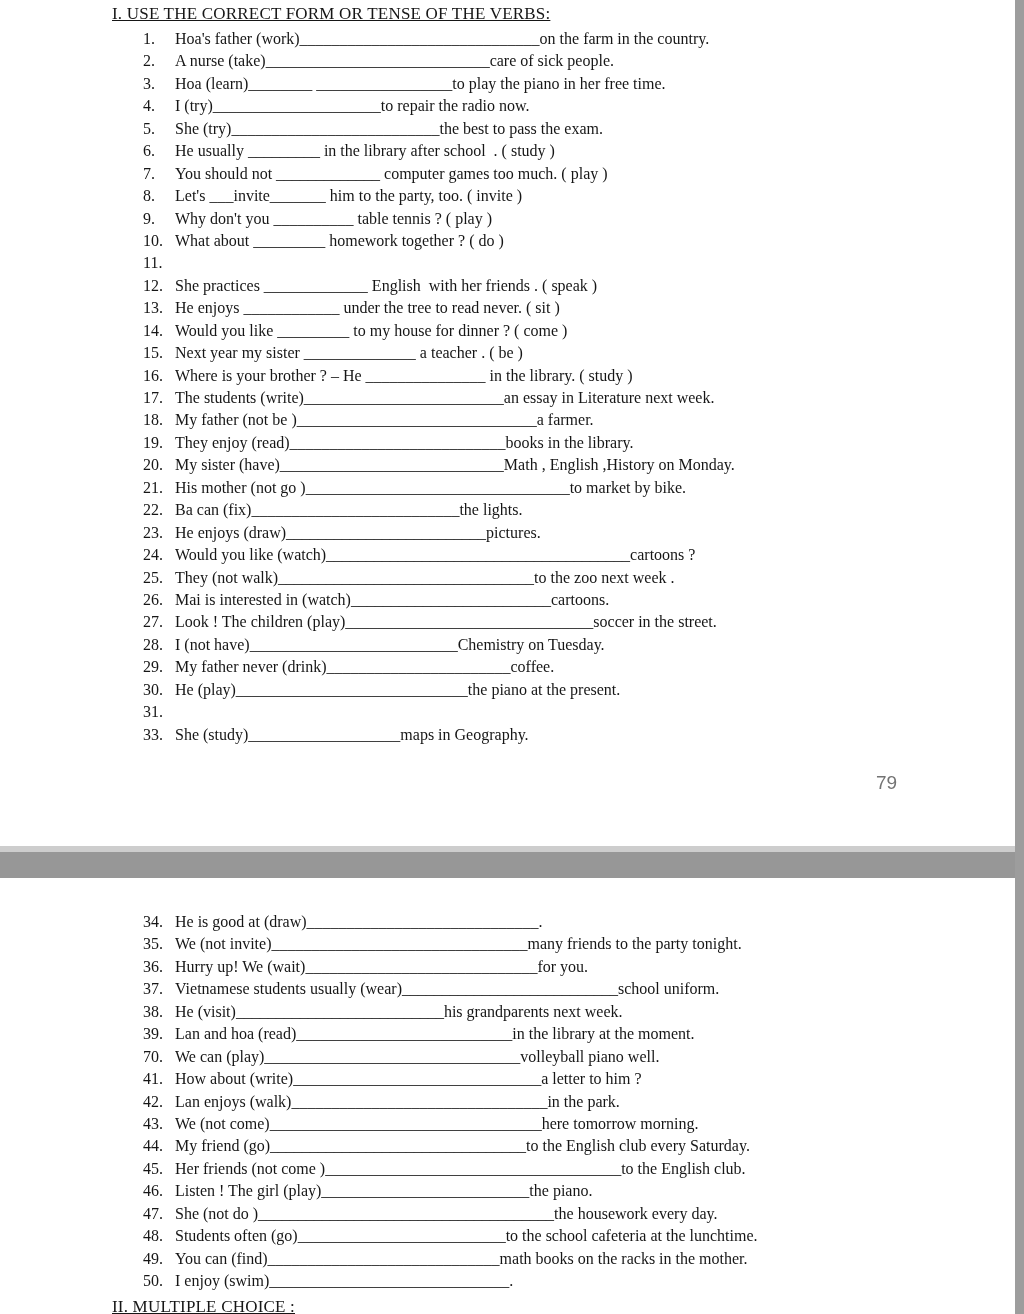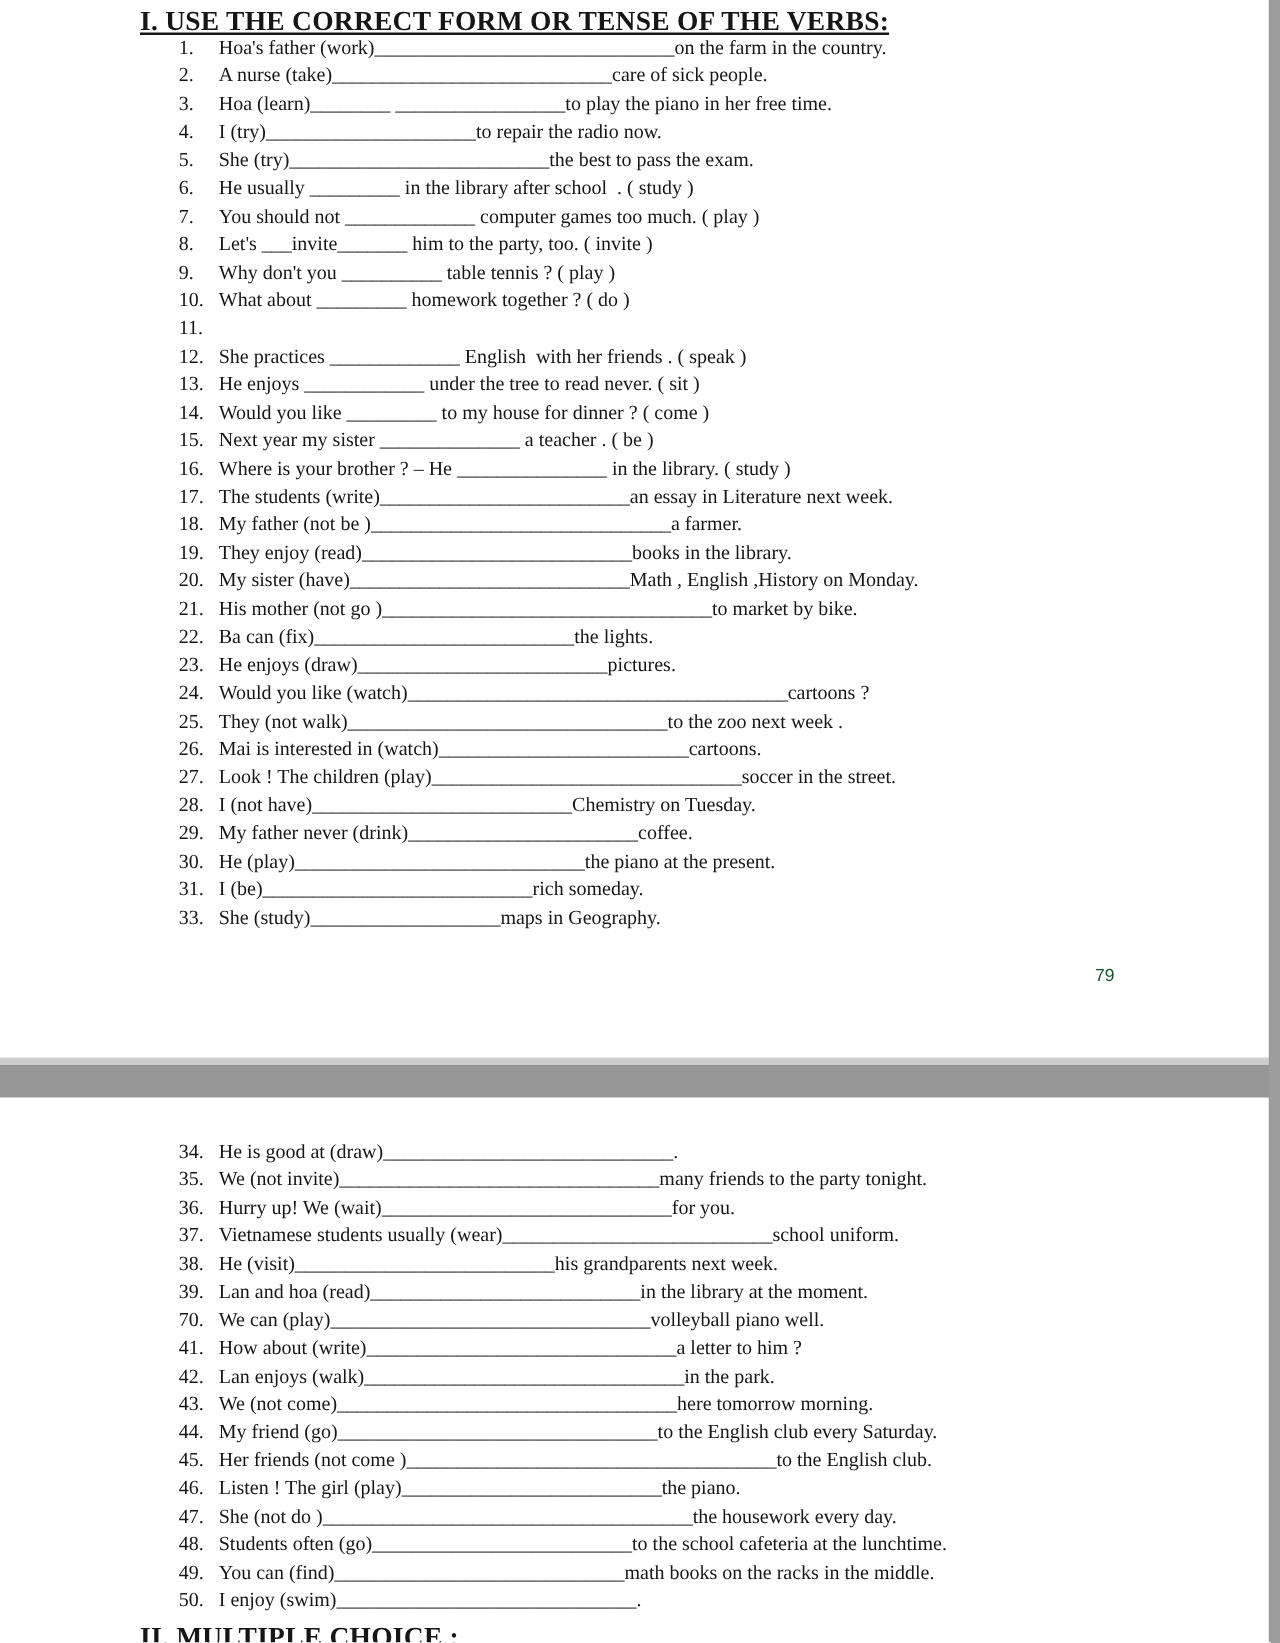--- a/index.html
+++ b/index.html
@@ -9,22 +9,22 @@
     width: 1024px;
     height: 1314px;
     background: #ffffff;
     overflow: hidden;
     font-family: "Liberation Serif", "DejaVu Serif", serif;
     color: #161616;
   }
   .section-title {
     position: absolute;
     left: 112px;
-    font-size: 22px;
-    font-weight: bold;
+    font-size: 17px;
+    font-weight: normal;
     text-decoration: underline;
     white-space: pre;
     letter-spacing: 0.2px;
   }
   #title1 { top: 4px; }
   #title2 { top: 1297px; }
   .exercise-list {
     position: absolute;
     left: 143px;
   }
@@ -41,22 +41,22 @@
     flex: 0 0 32px;
     width: 32px;
     white-space: pre;
   }
   .txt { white-space: pre; }
   .page-number {
     position: absolute;
     left: 876px;
     top: 772px;
     font-family: "Liberation Sans", "DejaVu Sans", sans-serif;
-    font-size: 14px;
-    color: #14532d;
+    font-size: 19px;
+    color: #737373;
   }
   .sep-light {
     position: absolute;
     left: 0; top: 846px;
     width: 1024px; height: 6px;
     background: #cdcdcd;
   }
   .sep-dark {
     position: absolute;
     left: 0; top: 852px;
@@ -224,21 +224,20 @@
         <span class="txt">My father never (drink)_______________________coffee.</span>
       </div>
 
       <div class="row">
         <span class="num">30.</span>
         <span class="txt">He (play)_____________________________the piano at the present.</span>
       </div>
 
       <div class="row">
         <span class="num">31.</span>
-        <span class="txt">I (be)___________________________rich someday.</span>
       </div>
 
 
       <div class="row">
         <span class="num">33.</span>
         <span class="txt">She (study)___________________maps in Geography.</span>
       </div>
     </div>
 
   <div class="page-number">79</div>
@@ -318,21 +317,21 @@
         <span class="txt">She (not do )_____________________________________the housework every day.</span>
       </div>
 
       <div class="row">
         <span class="num">48.</span>
         <span class="txt">Students often (go)__________________________to the school cafeteria at the lunchtime.</span>
       </div>
 
       <div class="row">
         <span class="num">49.</span>
-        <span class="txt">You can (find)_____________________________math books on the racks in the middle.</span>
+        <span class="txt">You can (find)_____________________________math books on the racks in the mother.</span>
       </div>
 
       <div class="row">
         <span class="num">50.</span>
         <span class="txt">I enjoy (swim)______________________________.</span>
       </div>
     </div>
 
   <div class="section-title" id="title2">II. MULTIPLE CHOICE :</div>
 

